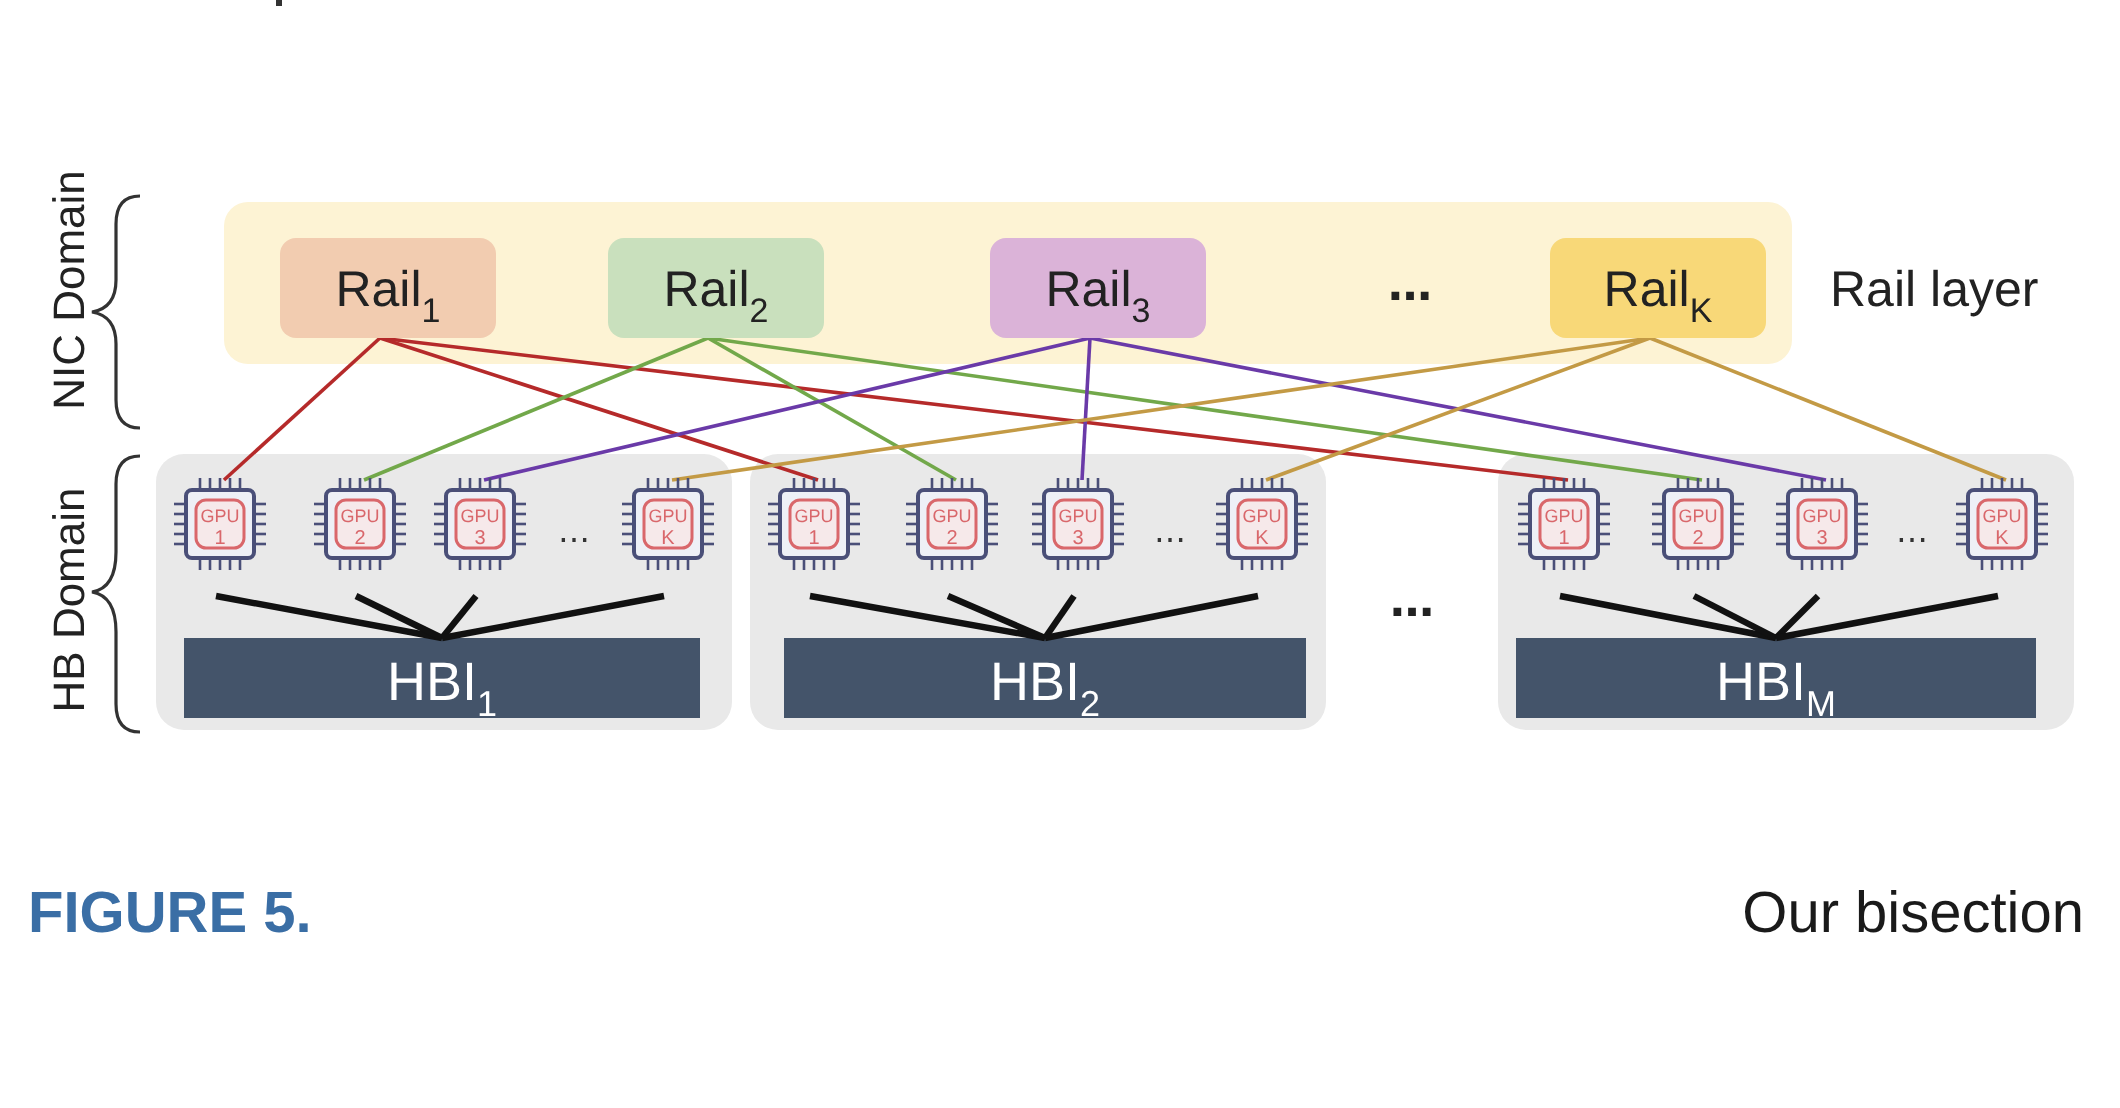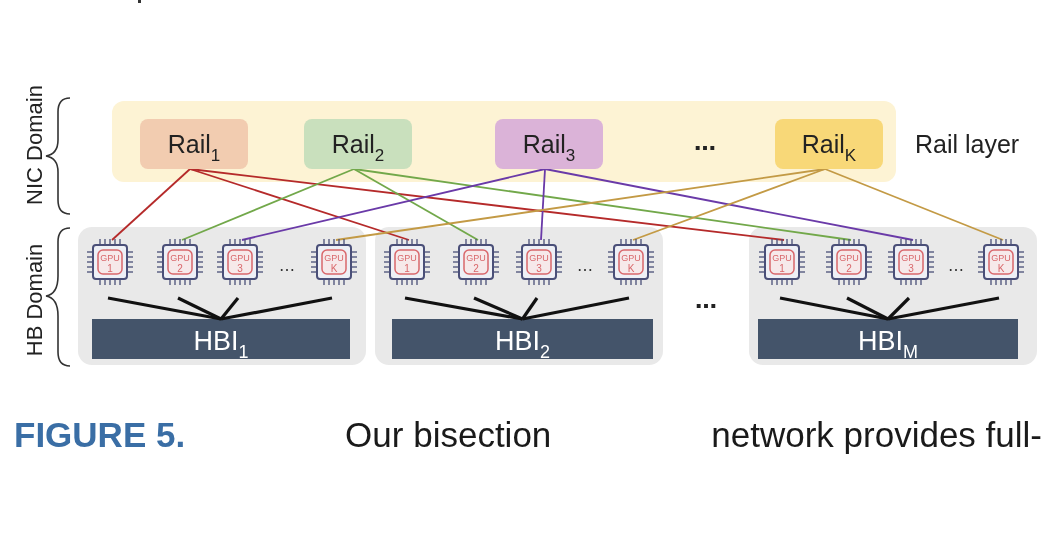--- a/index.html
+++ b/index.html
@@ -1,18 +1,18 @@
 <!DOCTYPE html>
 <html><head>
 <meta charset="utf-8">
 <style>
   html, body { margin: 0; padding: 0; background: #ffffff; }
   body { width: 1060px; height: 554px; position: relative; overflow: hidden; font-family: "DejaVu Sans", sans-serif; }
   #diagram { position: absolute; left: 0; top: 0; width: 1060px; height: 400px; }
-  .caption { position: absolute; left: 14px; top: 404px; width: 1028px; font-family: "Liberation Sans", sans-serif; font-size: 35px; color: #1a1a1a; line-height: 62px; }
+  .caption { position: absolute; left: 14px; top: 426px; width: 1028px; font-family: "Liberation Sans", sans-serif; font-size: 29px; color: #1a1a1a; line-height: 62px; }
   .caption .l1 { display: flex; justify-content: space-between; white-space: nowrap; }
   .caption .fig { color: #3a6ea5; font-weight: bold; }
   .caption em { font-style: italic; }
   .topdot { position: absolute; left: 138px; top: 0; width: 3px; height: 3px; background: #333; }
 </style>
 </head>
 <body>
 
 <div class="topdot"></div>
 
@@ -405,15 +405,14 @@
         <text x="1001" y="261" text-anchor="middle" font-family="Liberation Sans, sans-serif" font-size="9" fill="#d9676b">GPU</text>
         <text x="1001" y="272" text-anchor="middle" font-family="Liberation Sans, sans-serif" font-size="10" fill="#d9676b">K</text>
       </g>
     </g>
 </svg>
 
 <div class="caption">
   <div class="l1">
     <span class="fig">FIGURE 5.</span>
     <span>Our bisection</span>
-    <span>network provides full-</span>
   </div>
 </div>
 
 </body></html>

